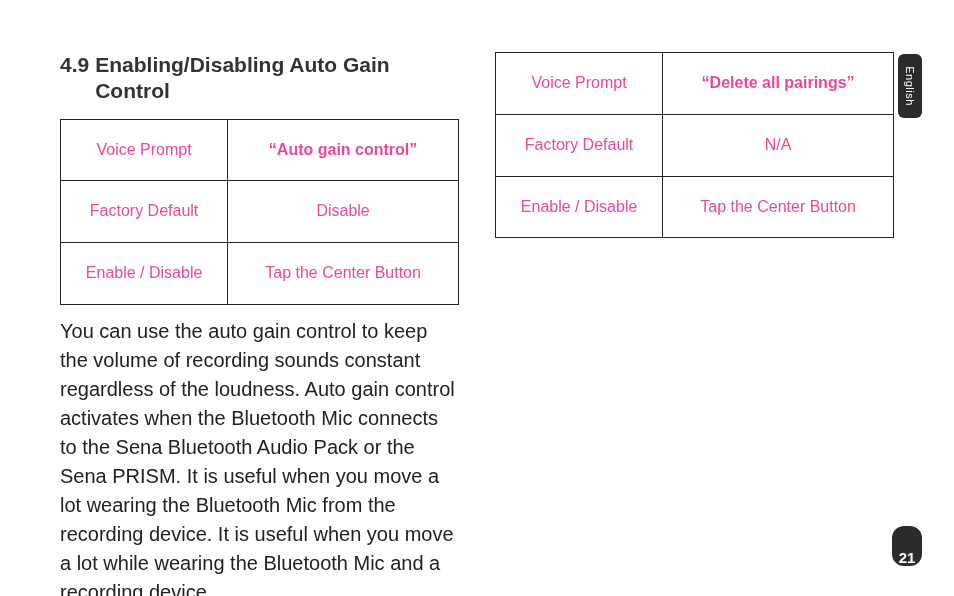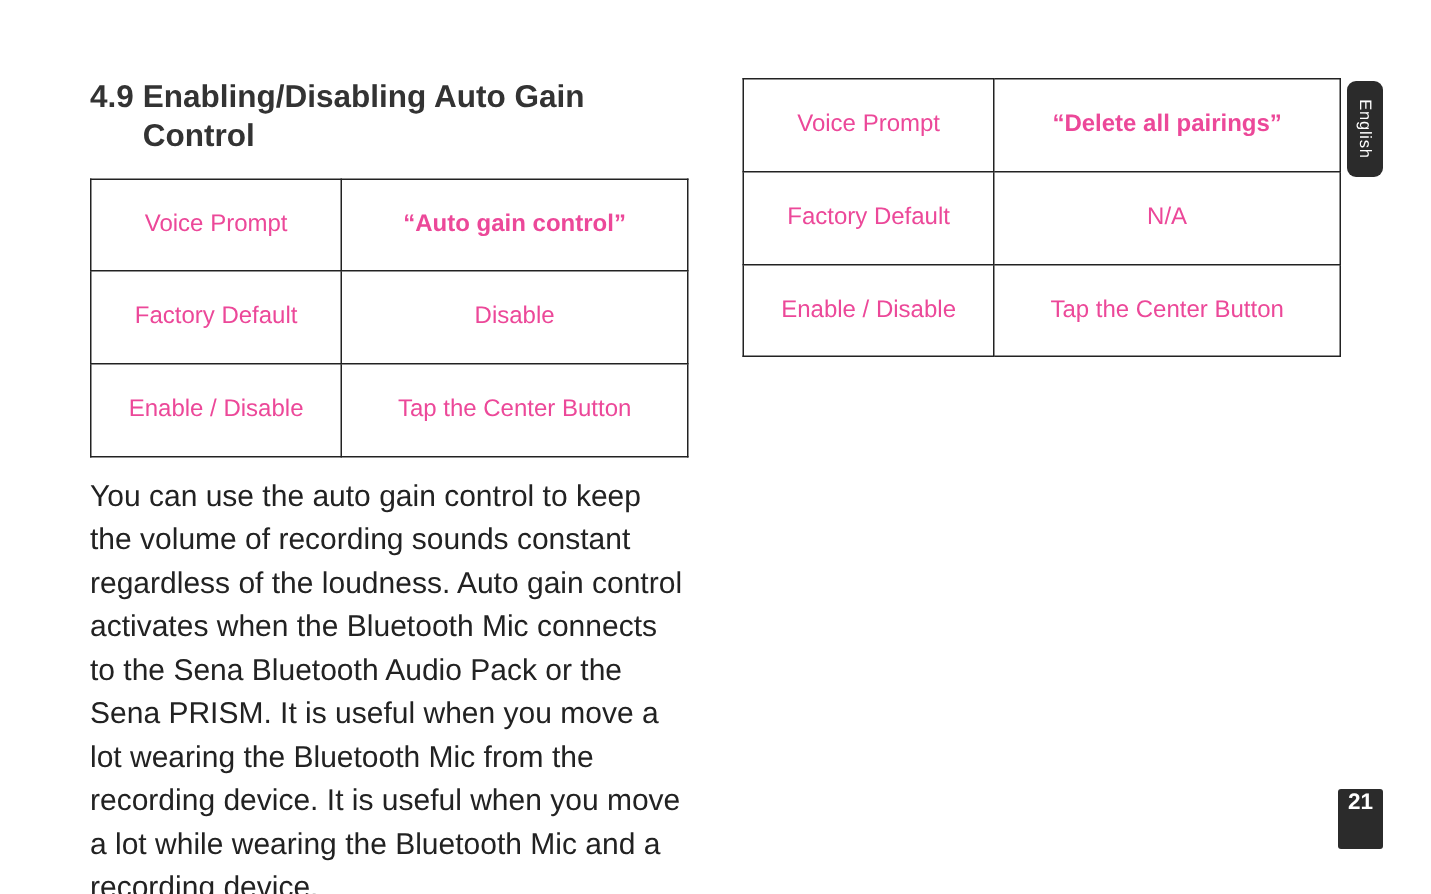--- a/index.html
+++ b/index.html
@@ -83,23 +83,23 @@
   .page-num {
     position: absolute;
     bottom: 30px;
     right: 32px;
     width: 30px;
     height: 40px;
     background: #2b2b2b;
     color: #fff;
     font-size: 15px;
     font-weight: 600;
-    border-radius: 2px;
+    border-radius: 12px;
     display: flex;
-    align-items: flex-start;
+    align-items: flex-end;
     justify-content: center;
   }
 </style>
 </head>
 <body>
 
 <div class="page">
 
   <div class="col">
     <h2>

